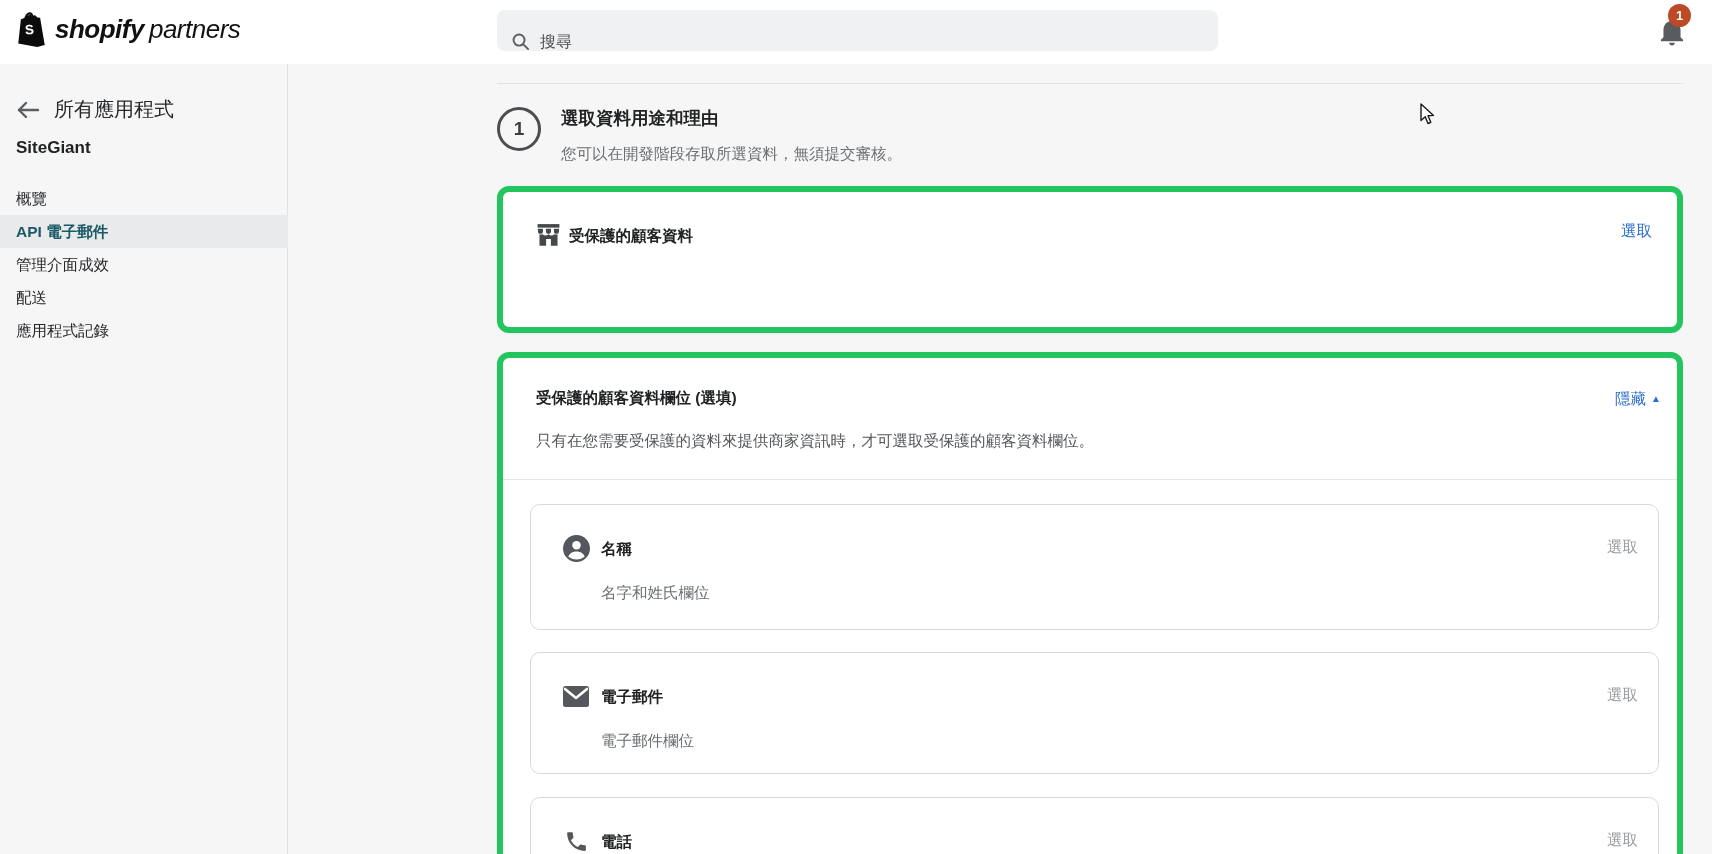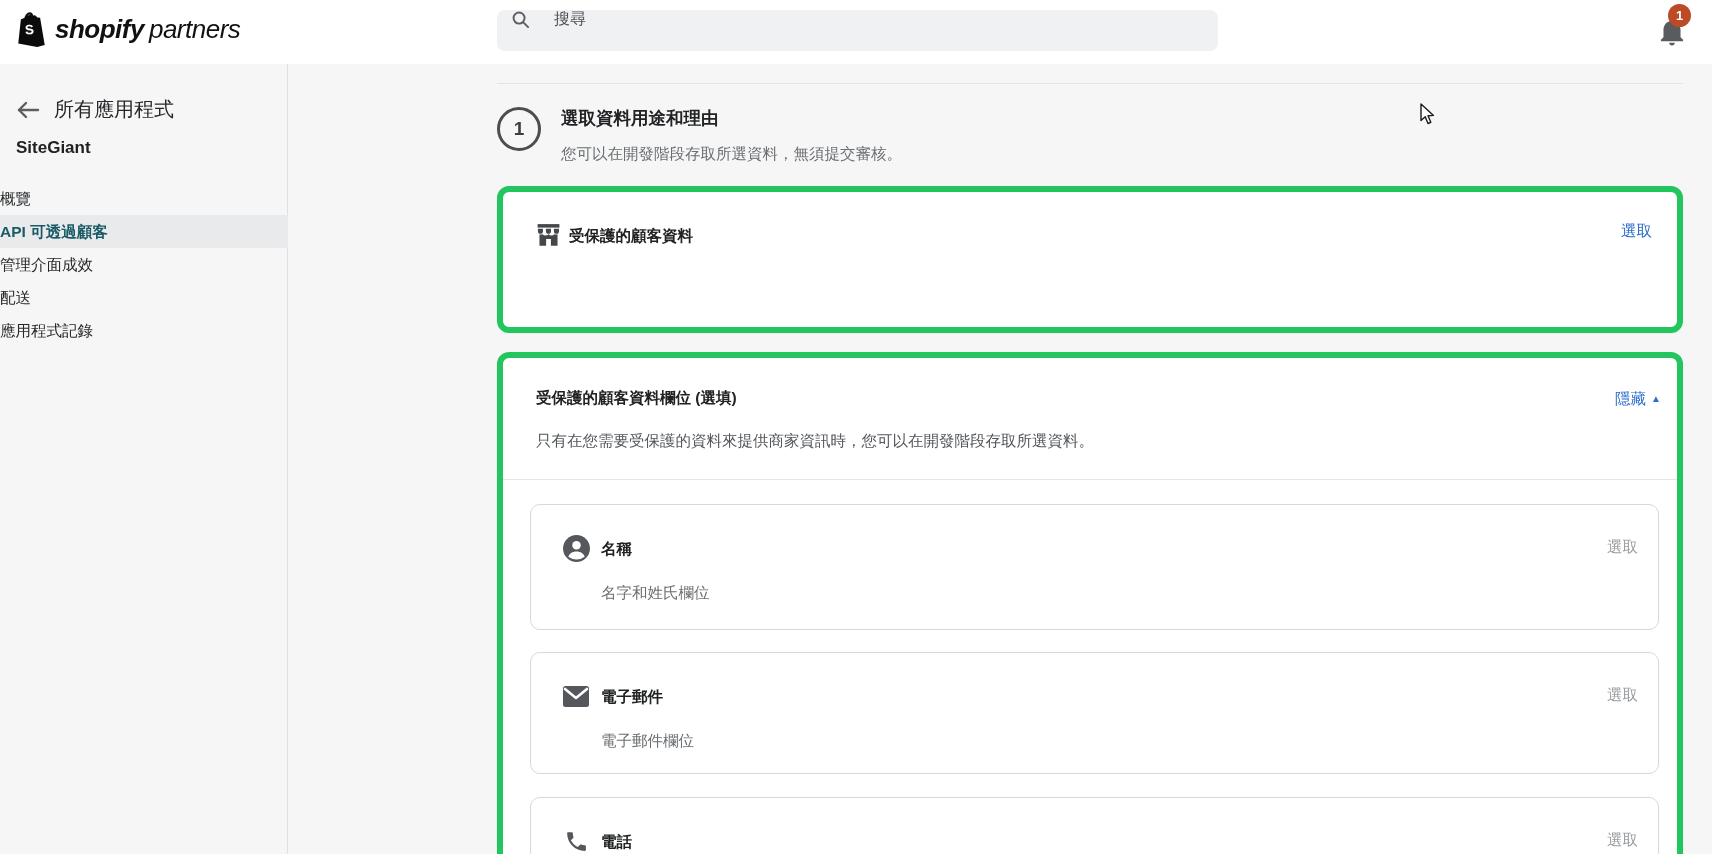--- a/index.html
+++ b/index.html
@@ -14,21 +14,21 @@
   .page { position:absolute; left:0; top:0; width:1712px; height:854px; overflow:hidden; }
 
   
   .header { position:absolute; left:0; top:0; width:1712px; height:64px; background:#ffffff; z-index:5; }
   .logo { position:absolute; left:16px; top:11px; display:flex; align-items:center; gap:8px; }
   .logo-word { font-size:26px; font-style:italic; letter-spacing:-0.5px; color:#111; }
   .logo-word .b { font-weight:800; }
   .logo-word .l { font-weight:400; margin-left:5px; }
   .searchbox {
     position:absolute; left:497px; top:10px; width:721px; height:41px;
-    background:#eff1f3; border-radius:8px; display:flex; align-items:flex-start; padding:0 14px; gap:24px;
+    background:#eff1f3; border-radius:8px; display:flex; align-items:flex-end; padding:0 14px; gap:10px;
   }
   .searchbox input {
     flex:1; border:none; outline:none; background:transparent; font-size:16px;
     font-family:"Liberation Sans", sans-serif; color:#202223;
   }
   .searchbox input::placeholder { color:#4c4f52; opacity:1; }
   .bell { position:absolute; left:1656px; top:15px; width:32px; height:34px; cursor:pointer; }
   .badge {
     position:absolute; left:1668px; top:4px; width:23px; height:23px; border-radius:50%;
     background:#bd4a26; color:#fff; font-size:13px; font-weight:bold;
@@ -38,21 +38,21 @@
   
   .sidebar {
     position:absolute; left:0; top:64px; width:288px; height:790px;
     background:#f6f6f7; border-right:1px solid #e0e1e3;
   }
   .back-row { position:absolute; left:16px; top:32px; display:flex; align-items:center; gap:14px; cursor:pointer; }
   .back-row span { font-size:20px; color:#26282a; }
   .app-name { position:absolute; left:16px; top:74px; font-size:17px; font-weight:bold; color:#202223; }
   .nav-item {
     position:absolute; left:0; width:288px; height:33px; line-height:33px;
-    padding-left:0; font-size:15.5px; color:#26282a; cursor:pointer;
+    padding-left:16px; font-size:15.5px; color:#26282a; cursor:pointer;
   }
   .nav-item.selected { background:#e9eaeb; color:#195a66; font-weight:bold; }
 
   
   .content-divider { position:absolute; left:497px; top:83px; width:1186px; height:1px; background:#e3e4e6; }
   .step-circle {
     position:absolute; left:497px; top:107px; width:44px; height:44px; border-radius:50%;
     border:3px solid #4b4d50; display:flex; align-items:center; justify-content:center;
     font-size:19px; font-weight:bold; color:#3c3e40; background:transparent;
   }
@@ -132,21 +132,21 @@
     <div class="back-row">
       <svg width="24" height="18" viewBox="0 0 24 18">
         <line x1="3" y1="9" x2="22" y2="9" stroke="#5c5f62" stroke-width="2.4" stroke-linecap="round"></line>
         <polyline points="10,2 3,9 10,16" fill="none" stroke="#5c5f62" stroke-width="2.4" stroke-linecap="round" stroke-linejoin="round"></polyline>
       </svg>
       <span>所有應用程式</span>
     </div>
     <div class="app-name">SiteGiant</div>
 
     <div class="nav-item" style="top:118px">概覽</div>
-    <div class="nav-item selected" style="top:151px">API 可透過顧客</div>
+    <div class="nav-item selected" style="top:151px">API 電子郵件</div>
     <div class="nav-item" style="top:184px">管理介面成效</div>
     <div class="nav-item" style="top:217px">配送</div>
     <div class="nav-item" style="top:250px">應用程式記錄</div>
   </div>
 
   <div class="content-divider"></div>
 
   <div class="step-circle">
     <span>1</span>
   </div>
@@ -161,21 +161,21 @@
     </svg>
     <div class="card-title c1-title">受保護的顧客資料</div>
     <a class="link-blue c1-action">選取</a>
   </div>
 
   <div class="card card2">
     <div class="card-title c2-title">受保護的顧客資料欄位 (選填)</div>
     <div class="c2-toggle">
       <span class="link-blue">隱藏</span><span class="link-blue caret-up">▲</span>
     </div>
-    <div class="card-desc c2-desc">只有在您需要受保護的資料來提供商家資訊時，您可以在開發階段存取所選資料。</div>
+    <div class="card-desc c2-desc">只有在您需要受保護的資料來提供商家資訊時，才可選取受保護的顧客資料欄位。</div>
     <div class="c2-divider"></div>
 
     <div class="inner-card ic-a">
       <div class="ic-icon">
         <svg width="29" height="29" viewBox="0 0 28 28">
           <circle cx="14" cy="14" r="13" fill="#54575b"></circle>
           <circle cx="14" cy="10.8" r="4.1" fill="#ffffff"></circle>
           <path d="M14 16.8c-4 0-7.1 2.1-7.9 5.1a13 13 0 0 0 15.8 0c-.8-3-3.9-5.1-7.9-5.1z" fill="#ffffff"></path>
         </svg>
       </div>

